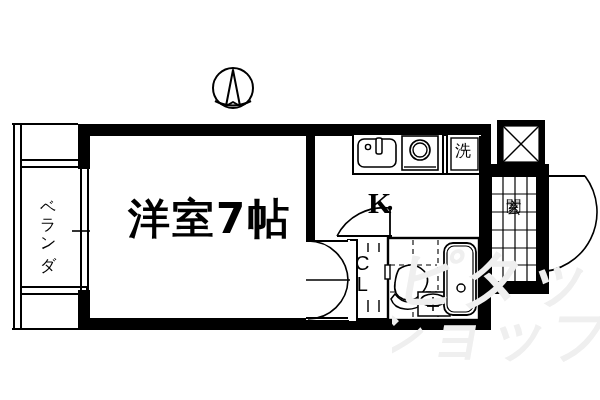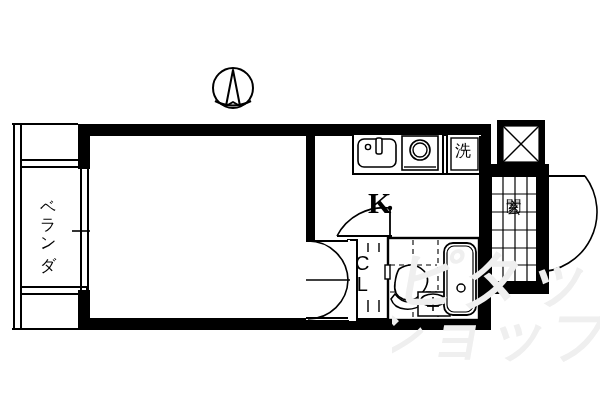--- a/index.html
+++ b/index.html
@@ -223,20 +223,21 @@
       </g>
 
       <g>
         <line x1="549" y1="176" x2="585" y2="176" stroke="#000" stroke-width="2"></line>
         <path d="M585 176 A 60 60 0 0 1 537 272" fill="none" stroke="#000" stroke-width="1.6"></path>
       </g>
     </g>
 
   </svg>
 
+  <div class="lbl" id="room-label">洋室7帖</div>
   <div class="lbl" id="kitchen-label">K</div>
   <div class="lbl" id="closet-label">
     <span>C</span>
     <span>L</span>
   </div>
   <div class="lbl" id="wash-label">洗</div>
   <div class="lbl" id="veranda-label">ベランダ</div>
   <div class="lbl" id="genkan-label">玄関</div>
 
   <div id="watermark">

